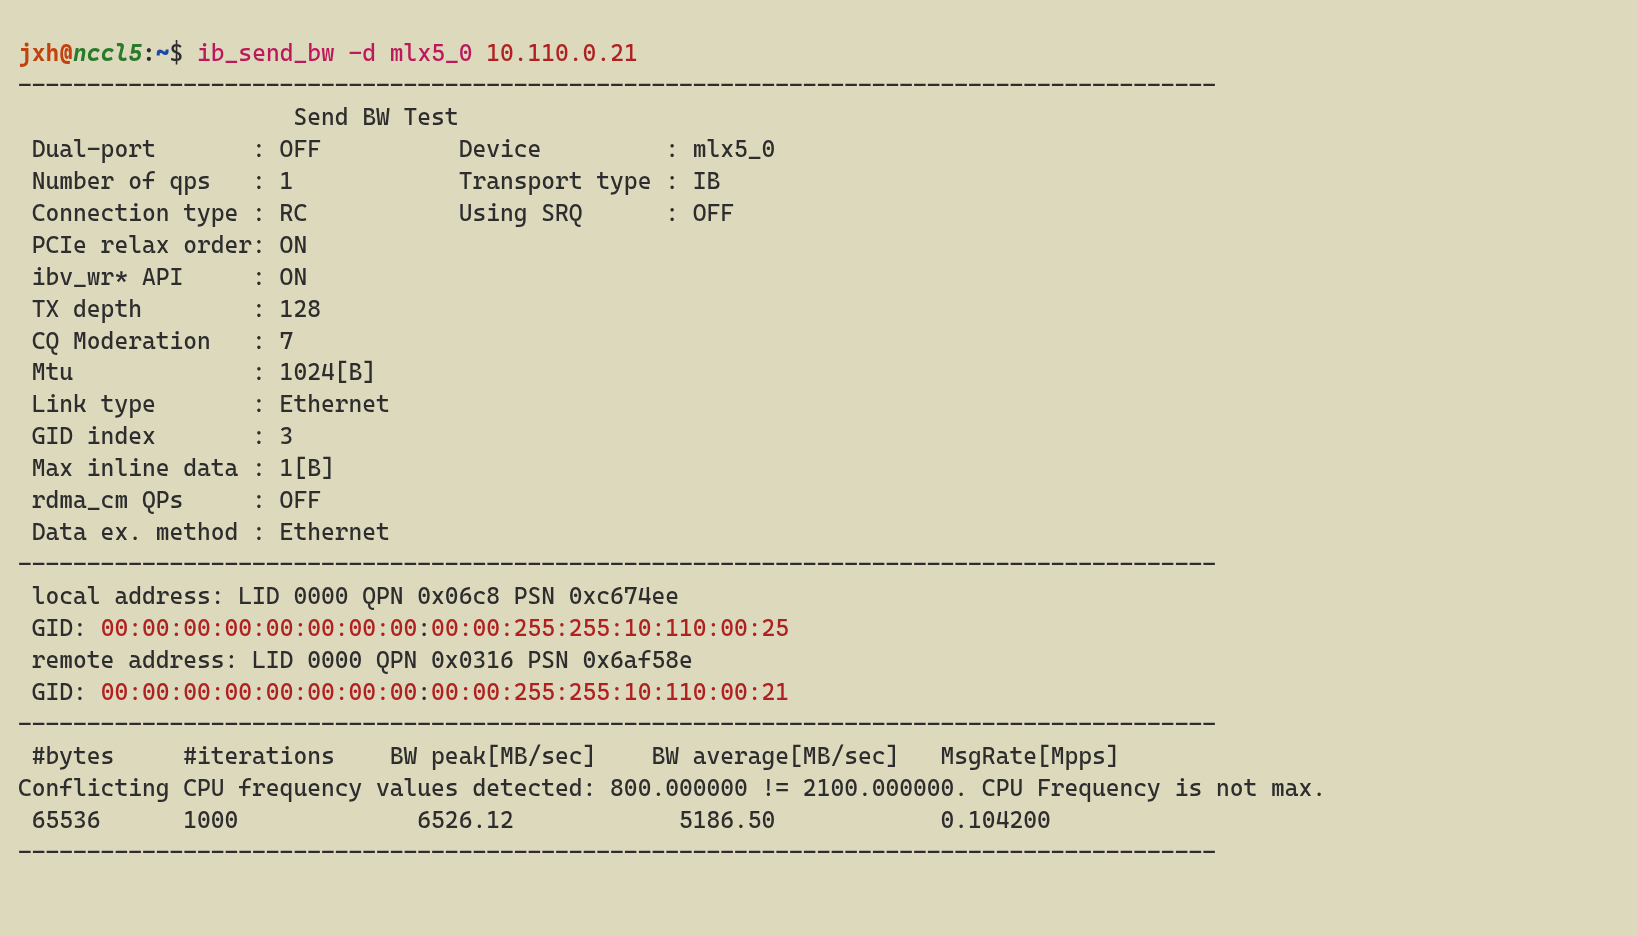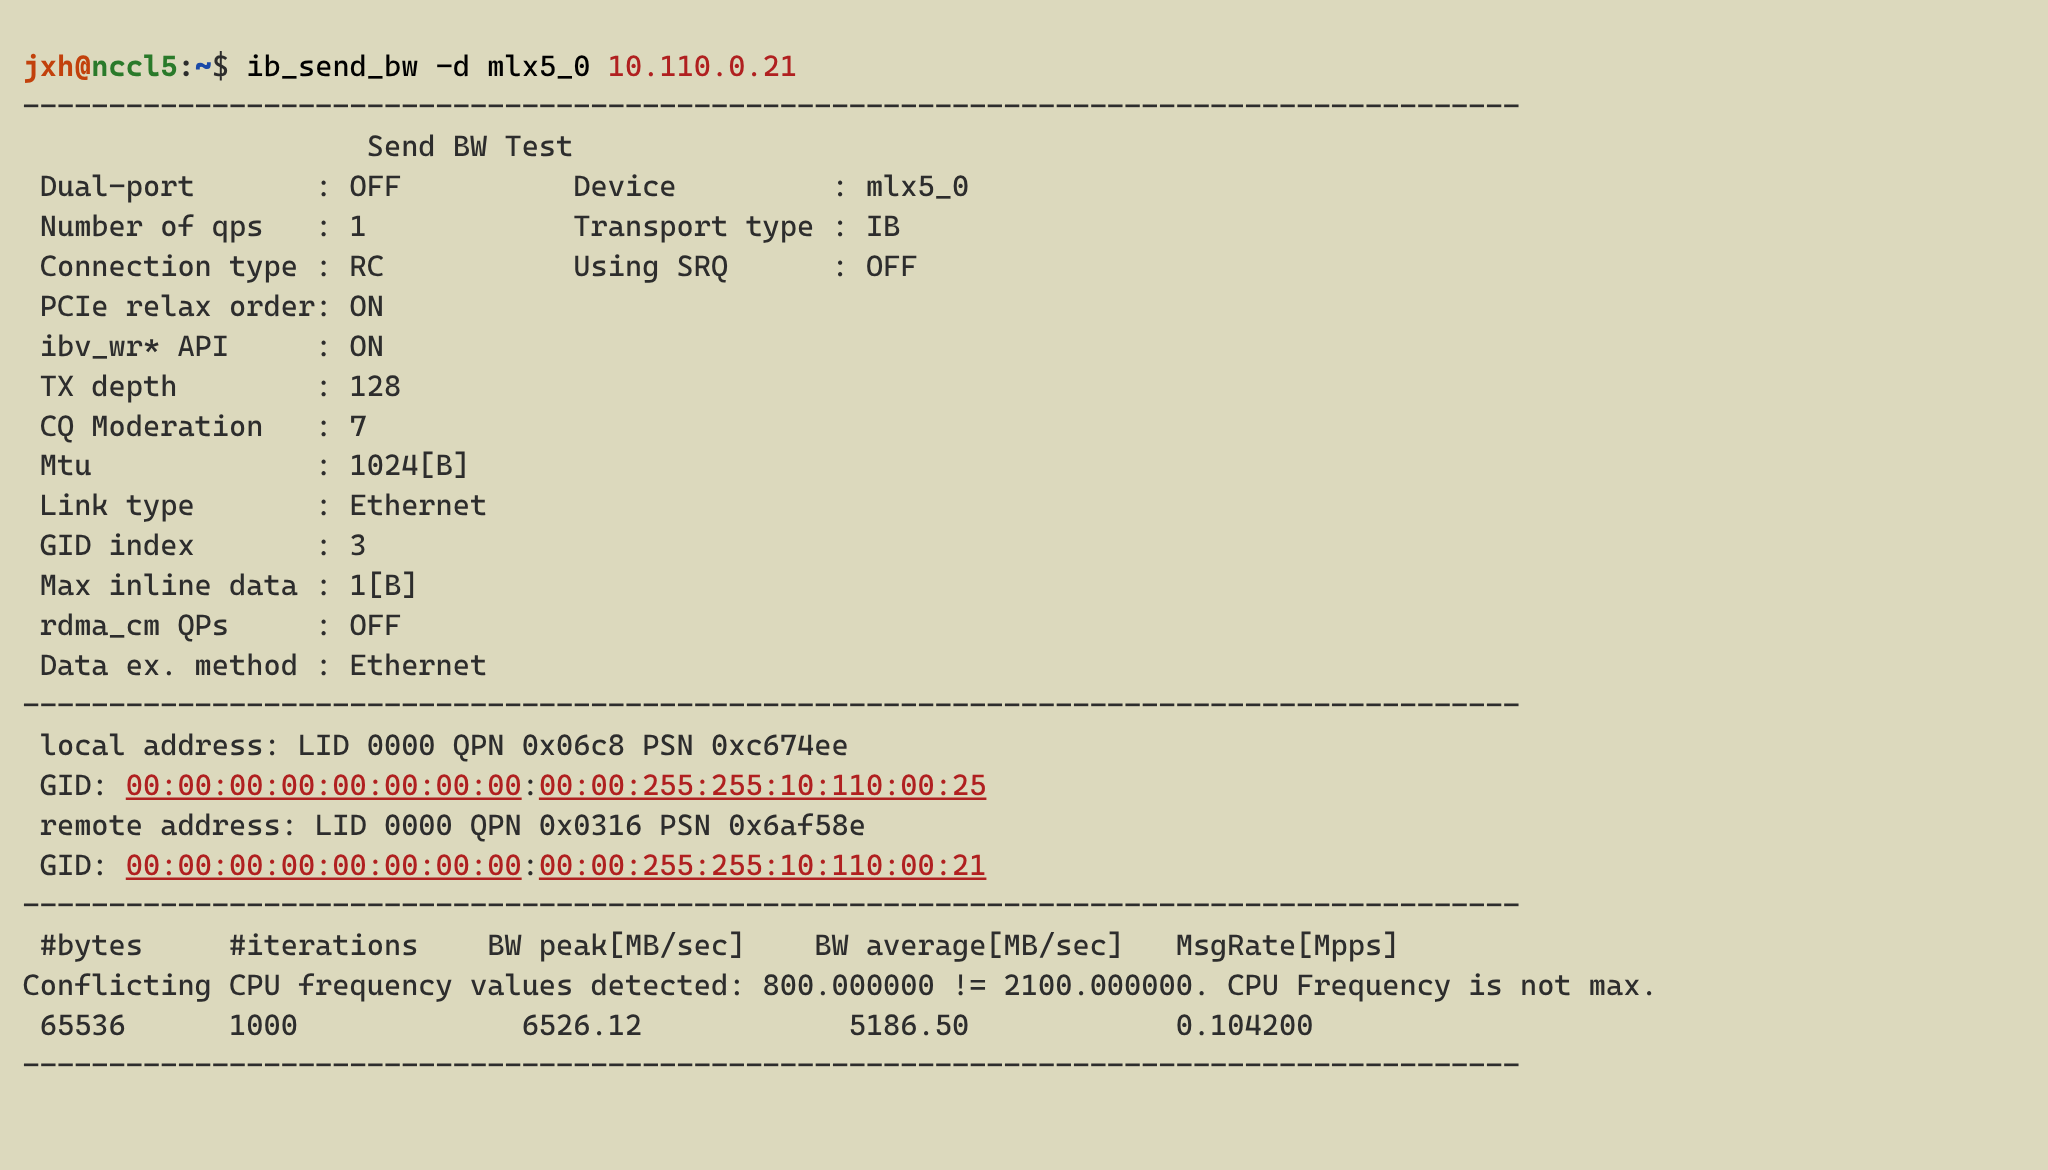--- a/index.html
+++ b/index.html
@@ -10,27 +10,27 @@
     font-size: 23.5px;
     line-height: 1.36;
     color: #2d2d2d;
     -webkit-font-smoothing: antialiased;
   }
   .term {
     padding: 6px 18px 10px 18px;
     white-space: pre;
   }
   .user { color: #c2410c; font-weight: bold; }
-  .host { color: #2a7a2a; font-weight: bold; }
+  .host { color: #2a7a2a; font-weight: bold; font-style: italic; }
   .colon { color: #2d2d2d; font-weight: bold; }
   .path { color: #1a4aa8; font-weight: bold; }
   .dollar { color: #2d2d2d; }
-  .cmd  { color: #000000; text-align: right; }
+  .cmd  { color: #be185d; text-align: right; }
   .red  { color: #b02020; }
-  .hl   { color: #b02020; text-decoration: underline; }
+  .hl   { color: #b02020; }
   .sep  { letter-spacing: 0; }
 </style>
 </head>
 <body>
 
 <div class="term">
 <span><span class="user">jxh</span><span class="user">@</span><span class="host">nccl5</span><span class="colon">:</span><span class="path">~</span><span class="dollar">$ </span></span><span class="cmd">ib_send_bw -d mlx5_0 </span><span class="red">10.110.0.21</span>
 <span class="sep">---------------------------------------------------------------------------------------</span>
 <span>                    Send BW Test</span>
 <span> Dual-port       : OFF		Device         : mlx5_0</span>

